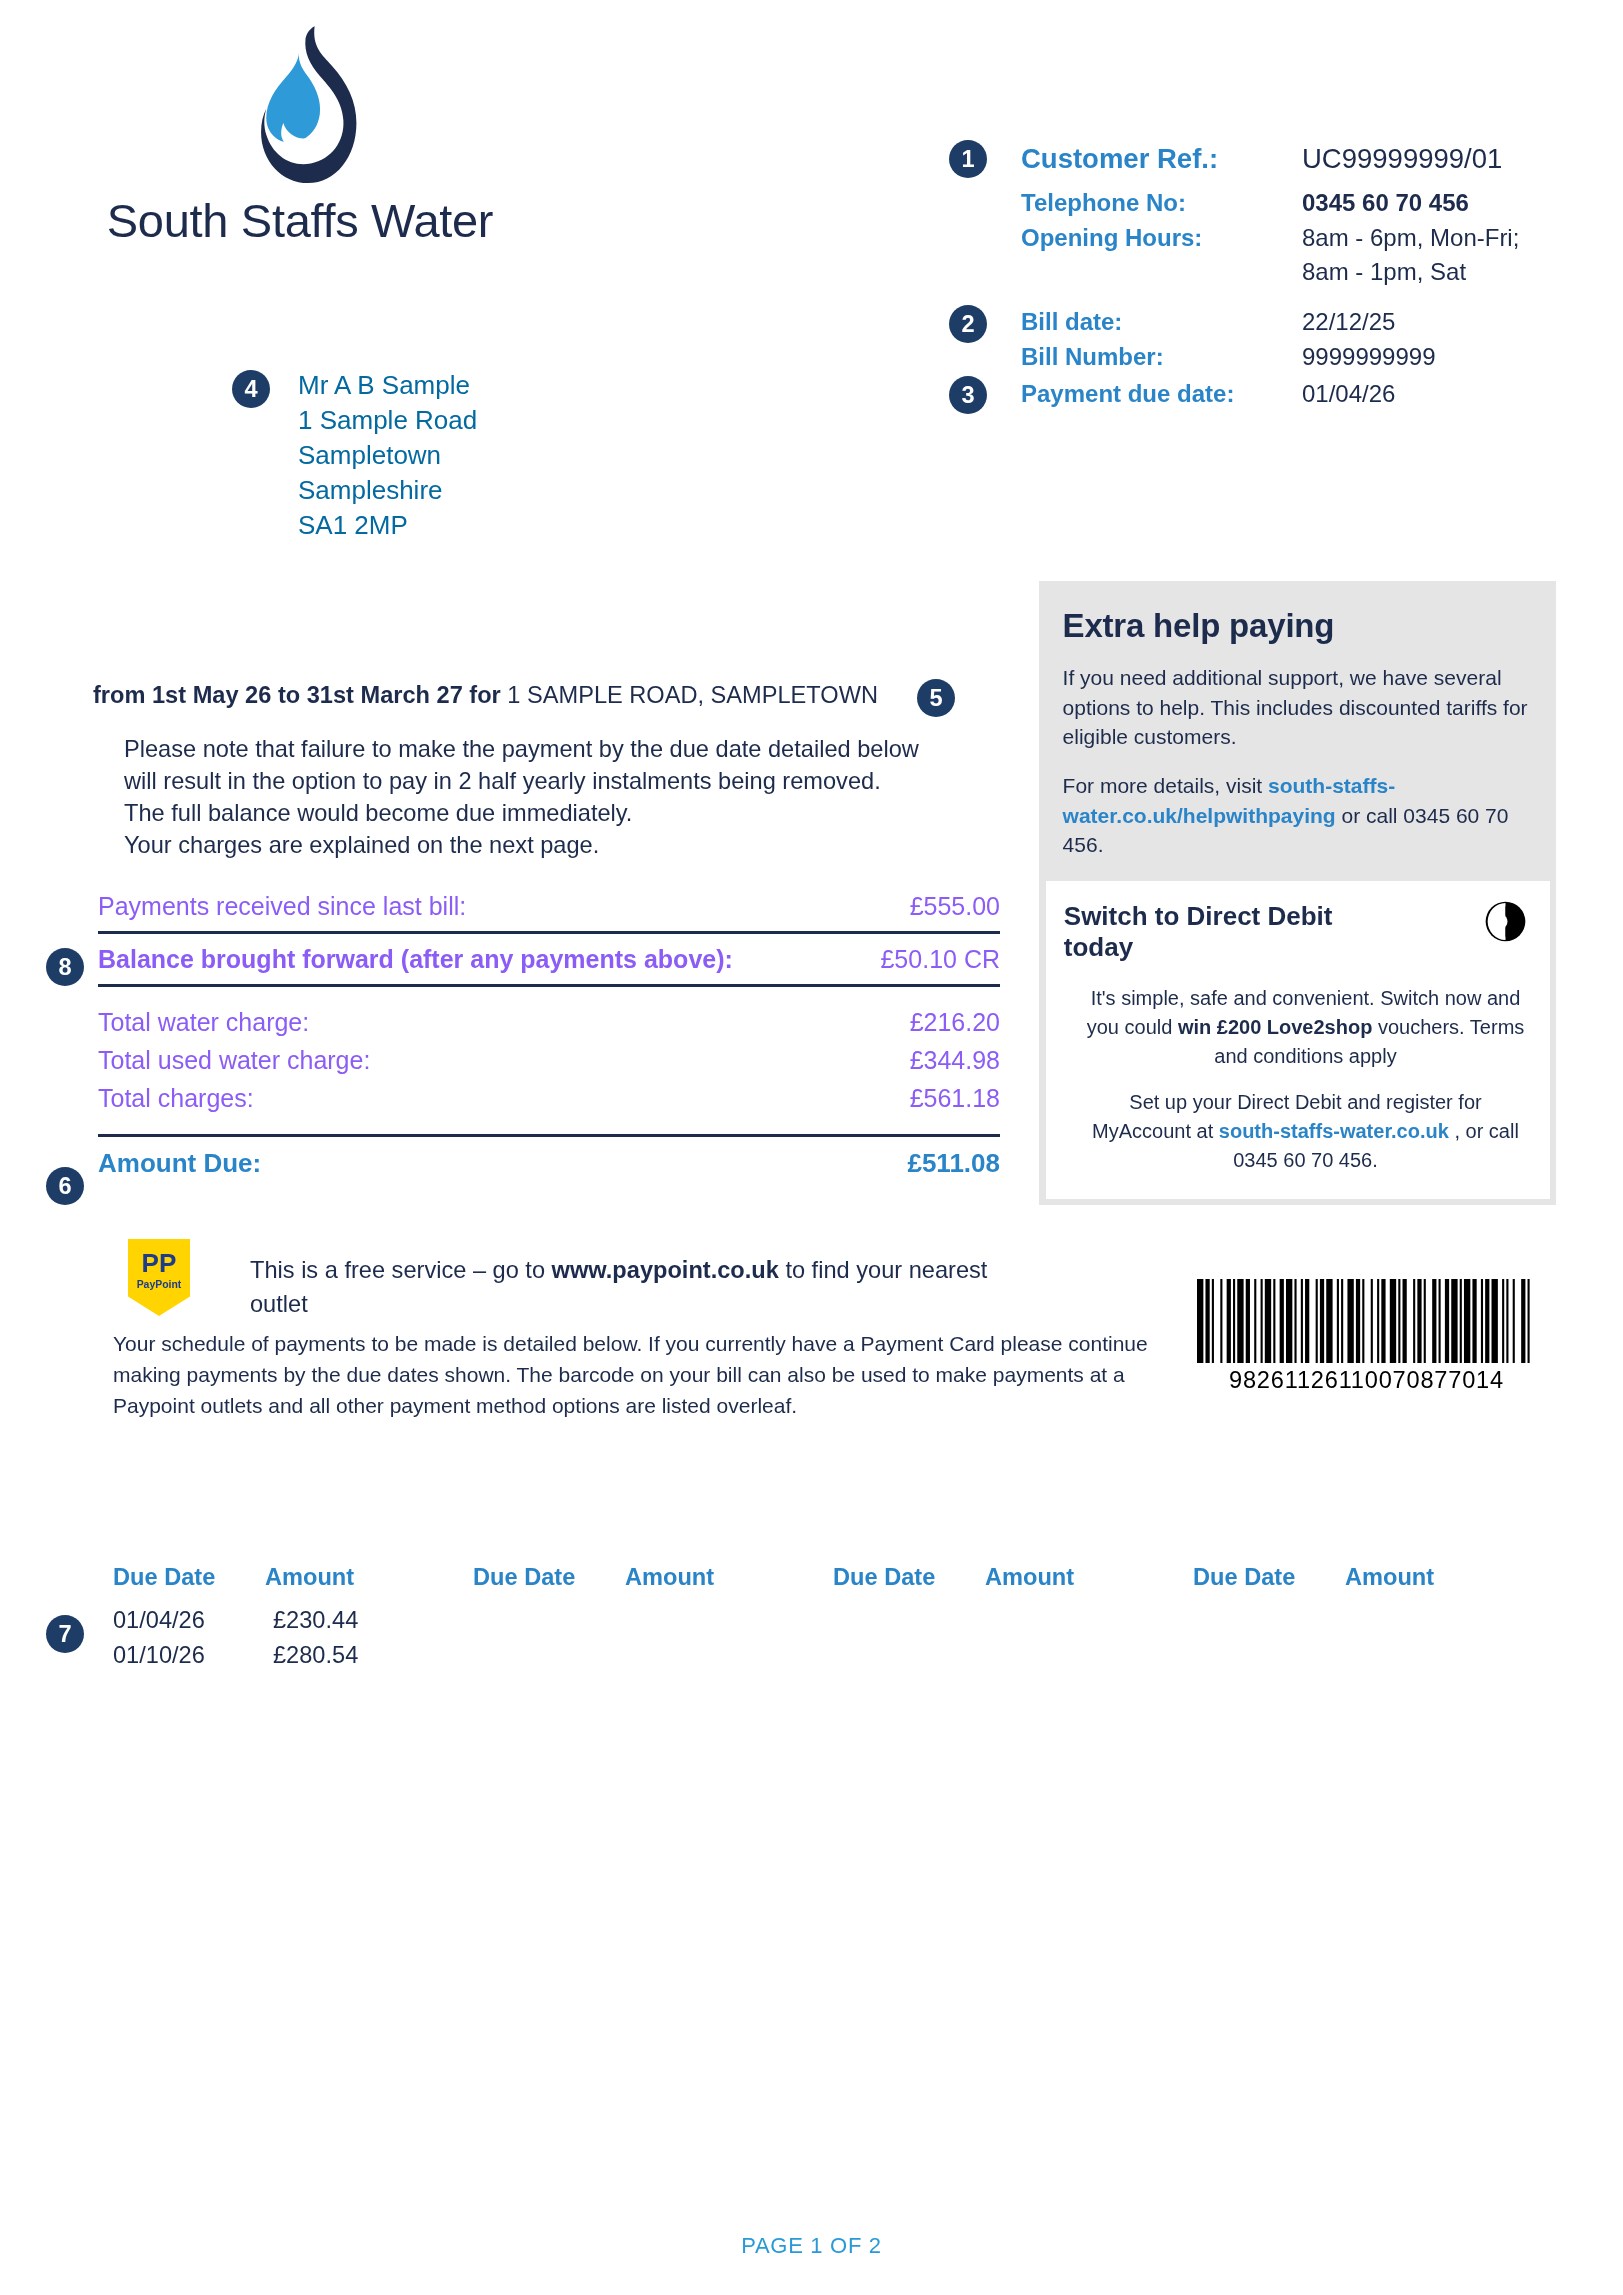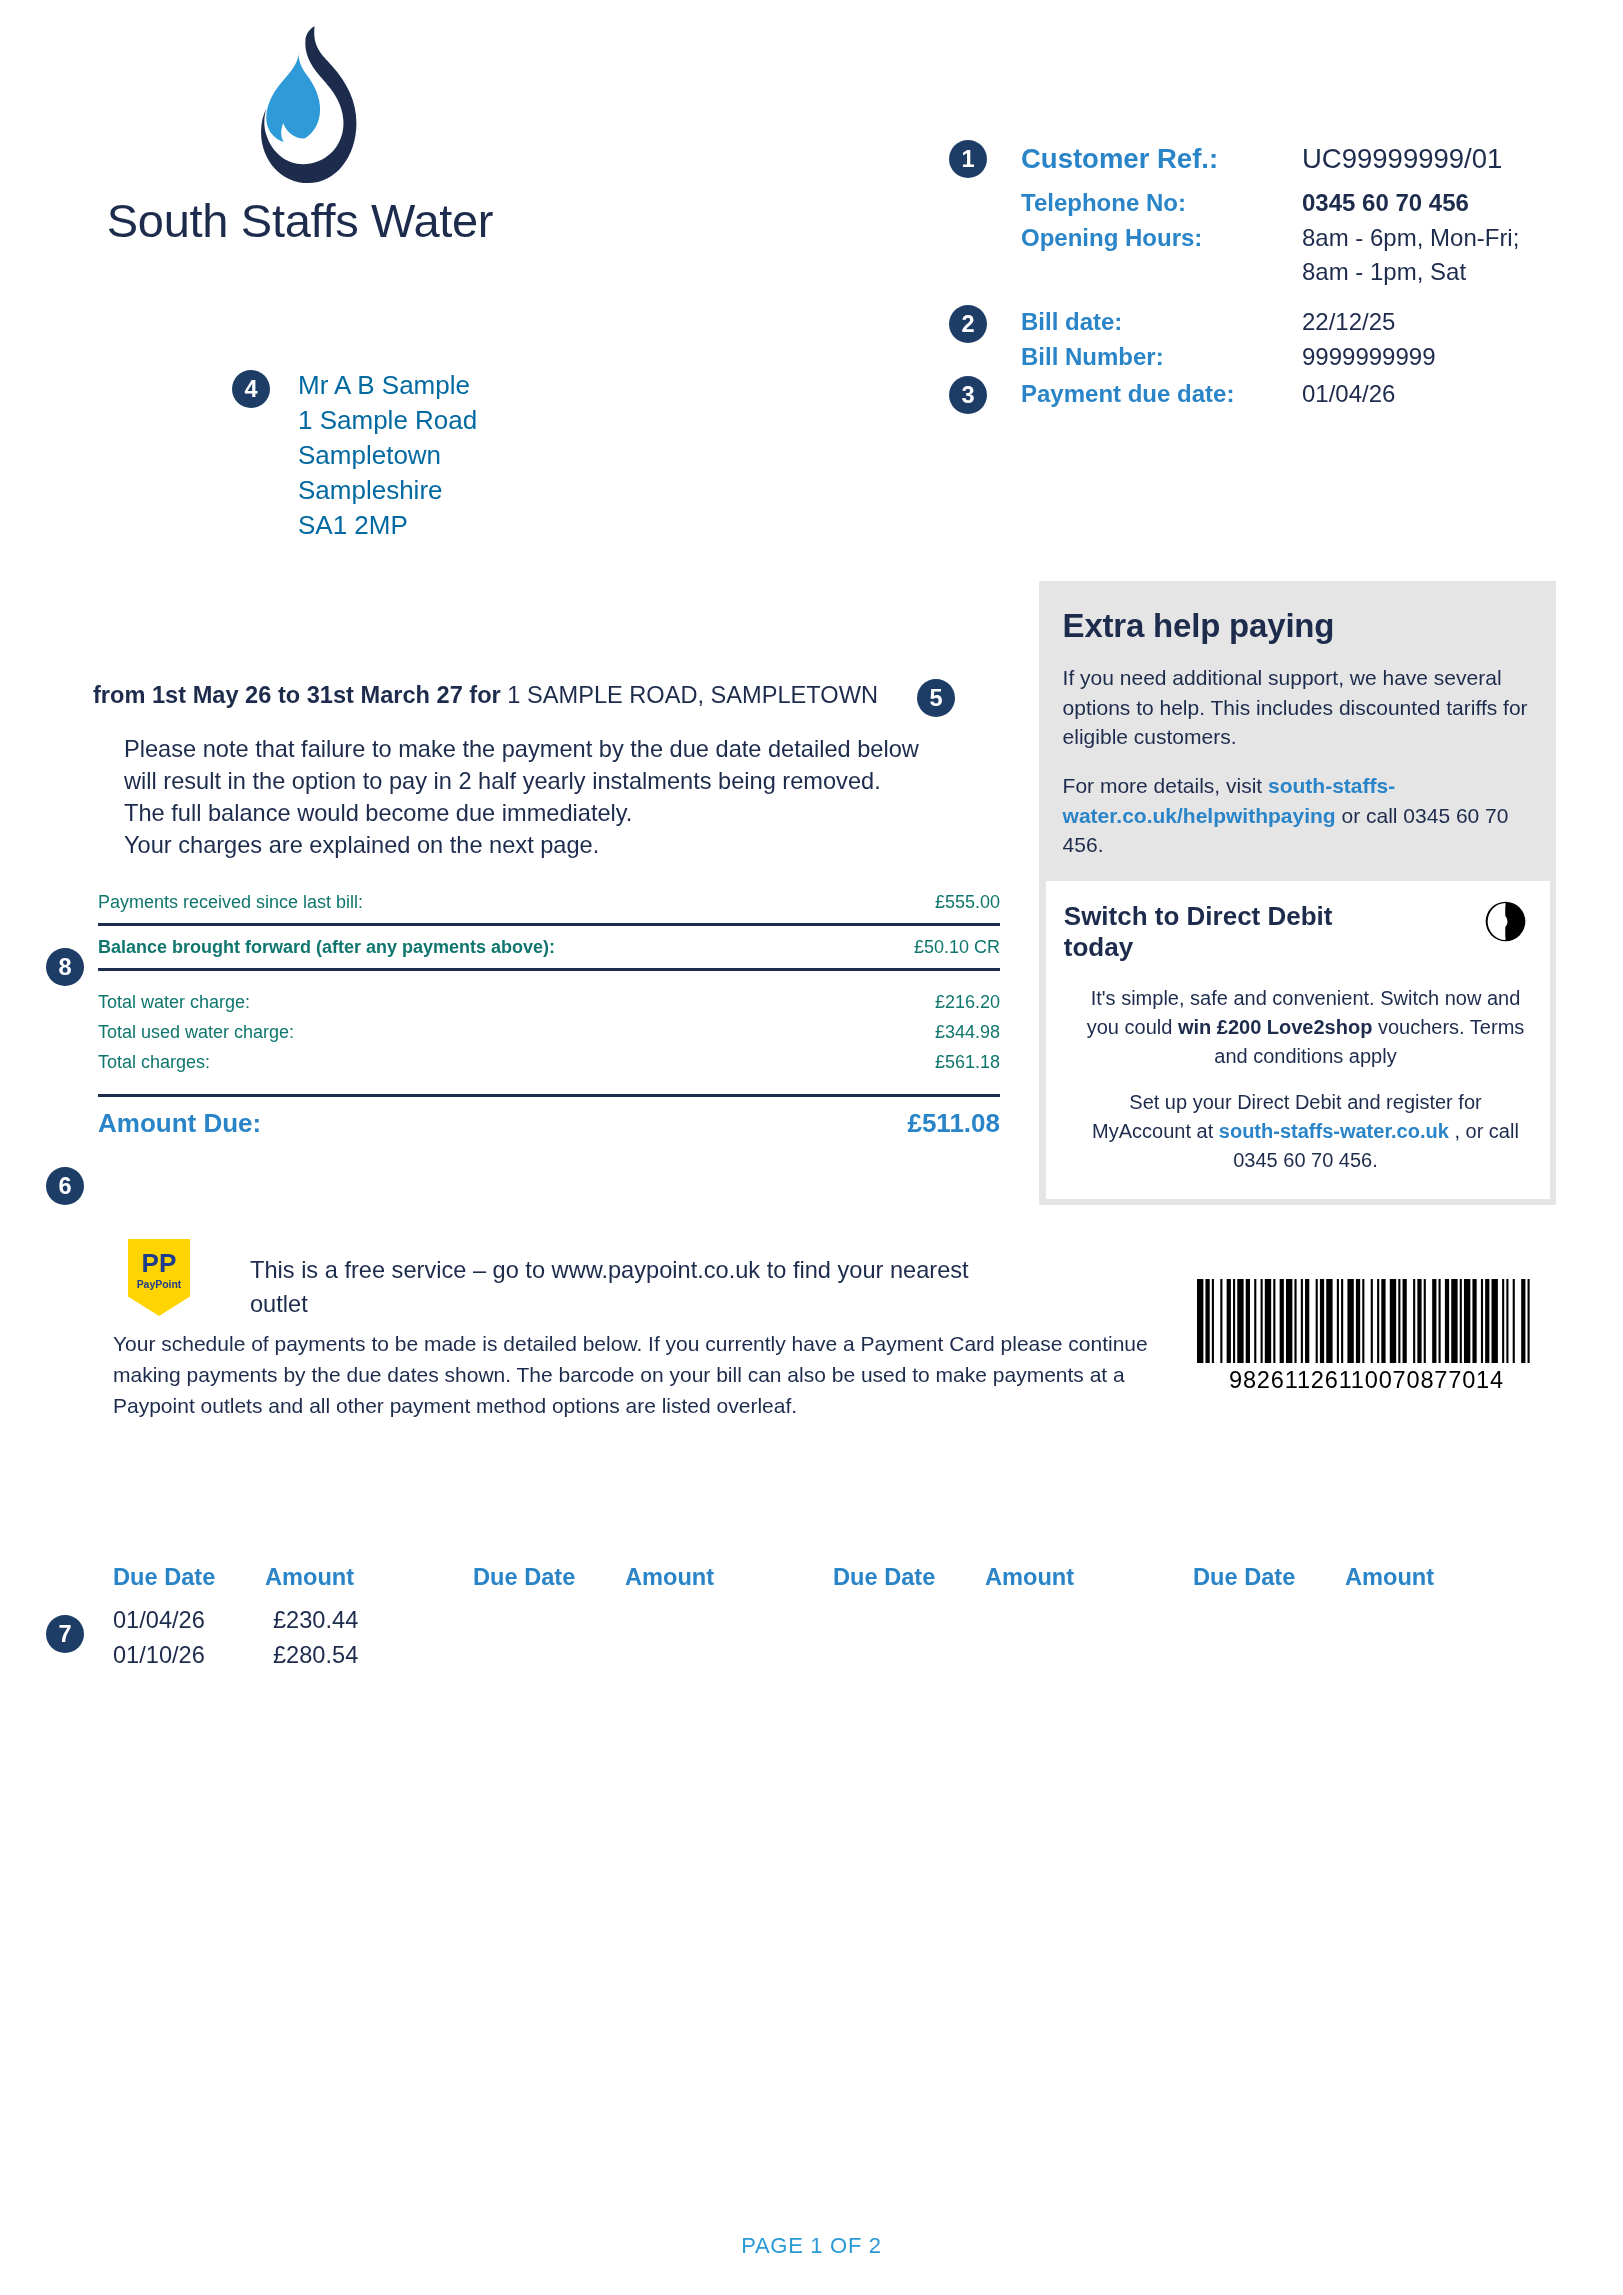--- a/index.html
+++ b/index.html
@@ -133,22 +133,22 @@
   
   #charges {
     position: absolute;
     left: 98px;
     top: 887px;
     width: 902px;
   }
   .charge-row {
     display: flex;
     justify-content: space-between;
-    font-size: 18px;
-    color: #0f766e;
+    font-size: 25px;
+    color: #8b5cf6;
     padding: 4.6px 0;
   }
   .charge-row .lbl { text-align: left; }
   .charge-row .amt { text-align: right; }
   .charge-row.bold { font-weight: bold; }
   .charge-row.due {
     color: #2a84c8;
     font-weight: bold;
     font-size: 26px;
   }
@@ -227,21 +227,21 @@
   }
   #paypoint-text {
     position: absolute;
     left: 250px;
     top: 1253px;
     width: 772px;
     font-size: 23.6px;
     line-height: 34px;
     color: #1d2b4c;
   }
-  #paypoint-text b { font-weight: normal; }
+  #paypoint-text b { font-weight: bold; }
   #schedule-note {
     position: absolute;
     left: 113px;
     top: 1328px;
     width: 1060px;
     font-size: 21px;
     line-height: 31px;
     color: #1d2b4c;
   }
 

